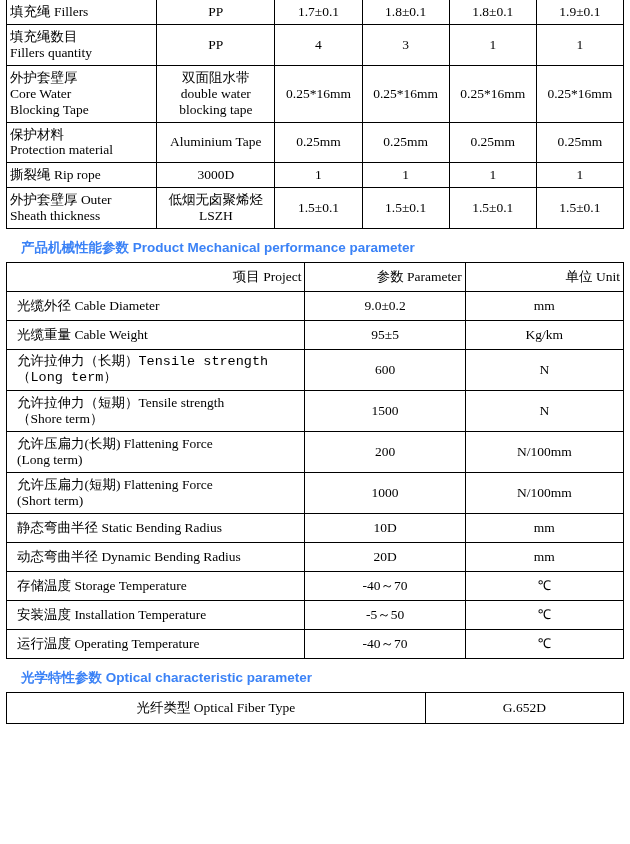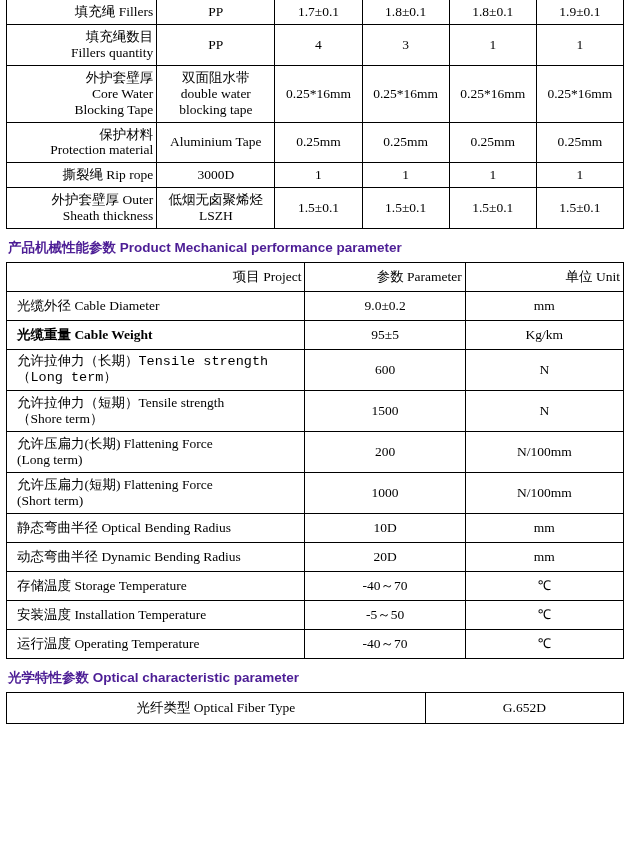--- a/index.html
+++ b/index.html
@@ -33,31 +33,31 @@
     padding: 4px 3px;
     vertical-align: middle;
     text-align: center;
     word-wrap: break-word;
   }
   
   .tbl-structure {
     margin-top: 0;
   }
   .tbl-structure td.lbl {
-    text-align: right;
+    text-align: left;
   }
   .tbl-structure tr.first-row td {
     border-top: none;
   }
   .section-title {
     font-family: "Liberation Sans", sans-serif;
     font-weight: bold;
     font-size: 13.5px;
-    margin: 10px 0 5px 2px;
-    color: #4c1d95;
+    margin: 10px 0 5px 15px;
+    color: #3b82f6;
     letter-spacing: 0;
   }
   .tbl-mech td {
     height: 20px;
   }
   .tbl-mech td.lbl {
     text-align: left;
     padding-left: 10px;
   }
   .tbl-mech td.hdr {
@@ -154,21 +154,21 @@
         <td class="hdr">项目 Project</td>
         <td class="hdr">参数 Parameter</td>
         <td class="hdr">单位 Unit</td>
       </tr>
       <tr>
         <td class="lbl" style="white-space:pre-line;">光缆外径 Cable Diameter</td>
         <td>9.0±0.2</td>
         <td>mm</td>
       </tr>
       <tr>
-        <td class="lbl" style="white-space:pre-line;font-weight:bold;">光缆重量 Cable Weight</td>
+        <td class="lbl" style="white-space:pre-line;">光缆重量 Cable Weight</td>
         <td>95±5</td>
         <td>Kg/km</td>
       </tr>
       <tr>
         <td class="lbl" style="white-space:pre-line;font-family:Liberation Mono, monospace;">允许拉伸力（长期）Tensile strength
 （Long term）</td>
         <td>600</td>
         <td>N</td>
       </tr>
       <tr>
@@ -183,21 +183,21 @@
         <td>200</td>
         <td>N/100mm</td>
       </tr>
       <tr>
         <td class="lbl" style="white-space:pre-line;">允许压扁力(短期) Flattening Force
 (Short term)</td>
         <td>1000</td>
         <td>N/100mm</td>
       </tr>
       <tr>
-        <td class="lbl">静态弯曲半径 Optical Bending Radius</td>
+        <td class="lbl">静态弯曲半径 Static Bending Radius</td>
         <td>10D</td>
         <td>mm</td>
       </tr>
       <tr>
         <td class="lbl">动态弯曲半径 Dynamic Bending Radius</td>
         <td>20D</td>
         <td>mm</td>
       </tr>
       <tr>
         <td class="lbl">存储温度 Storage Temperature</td>

